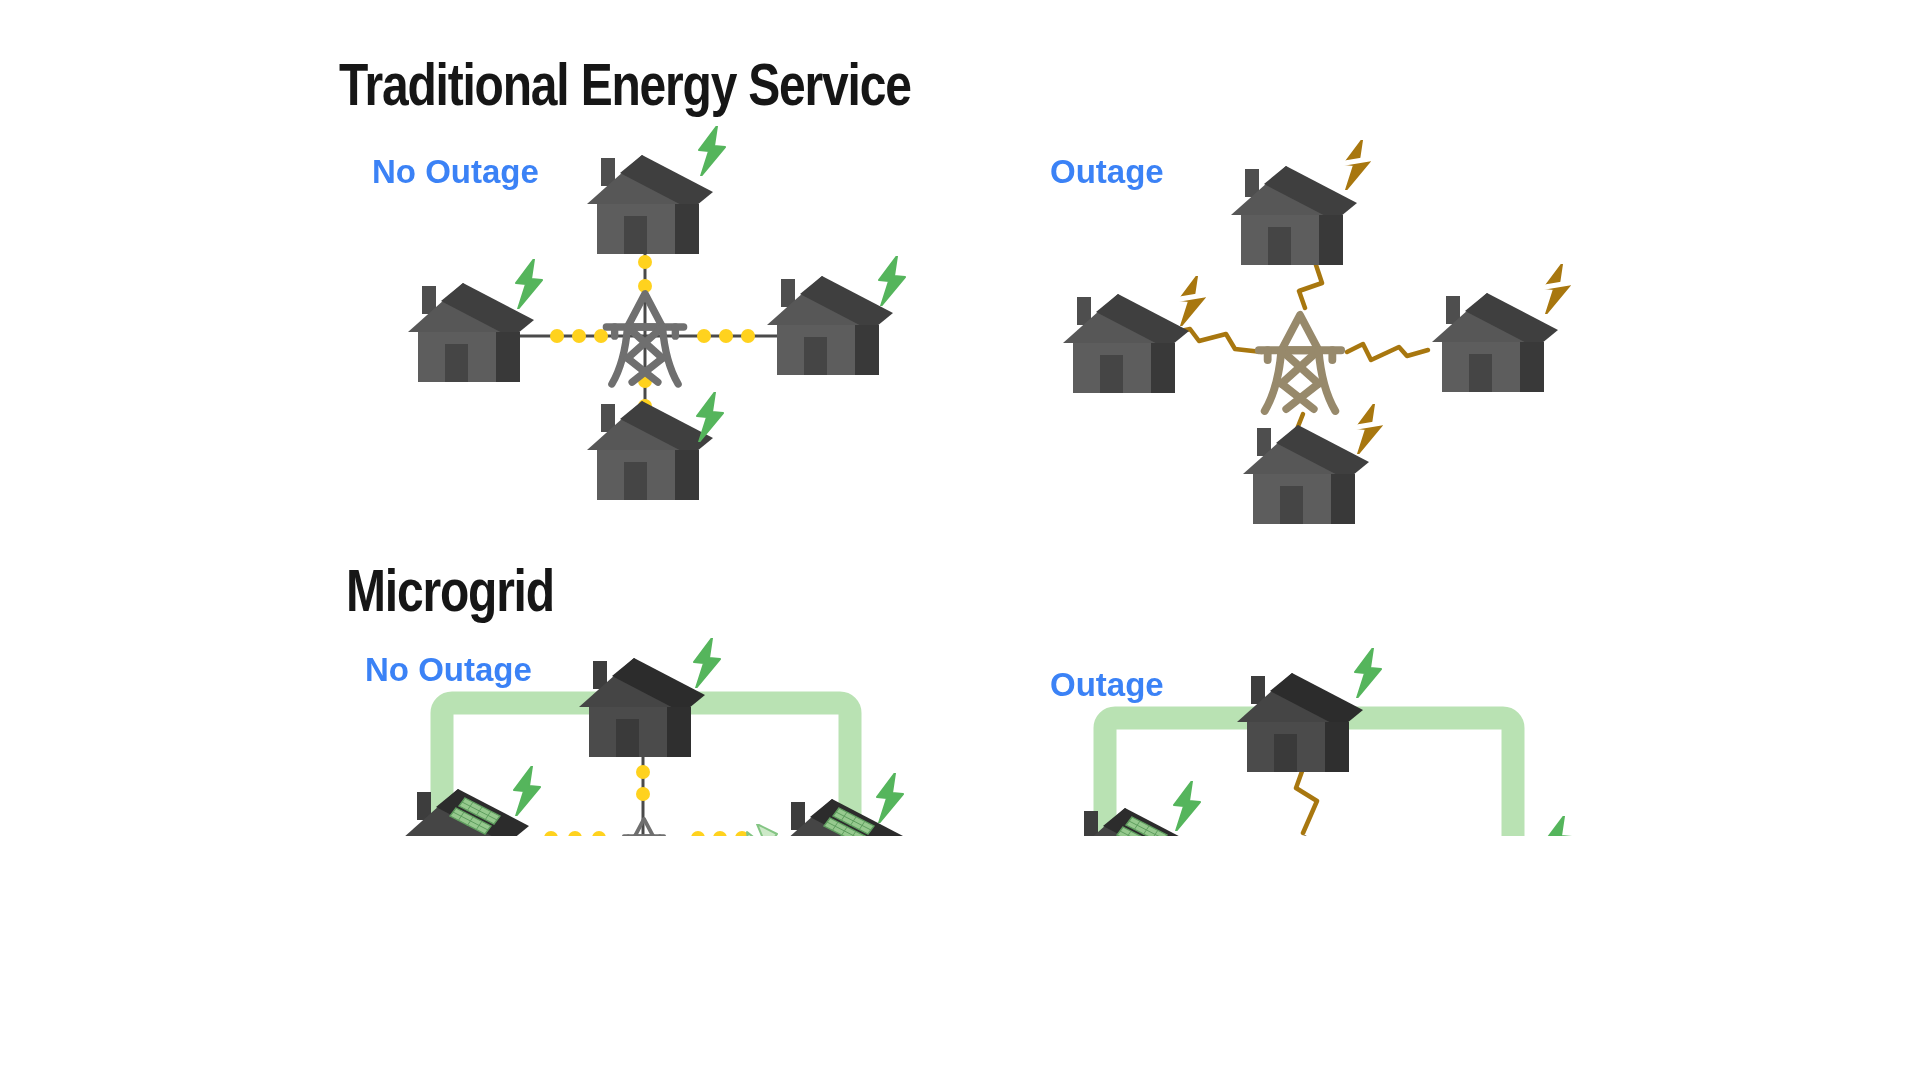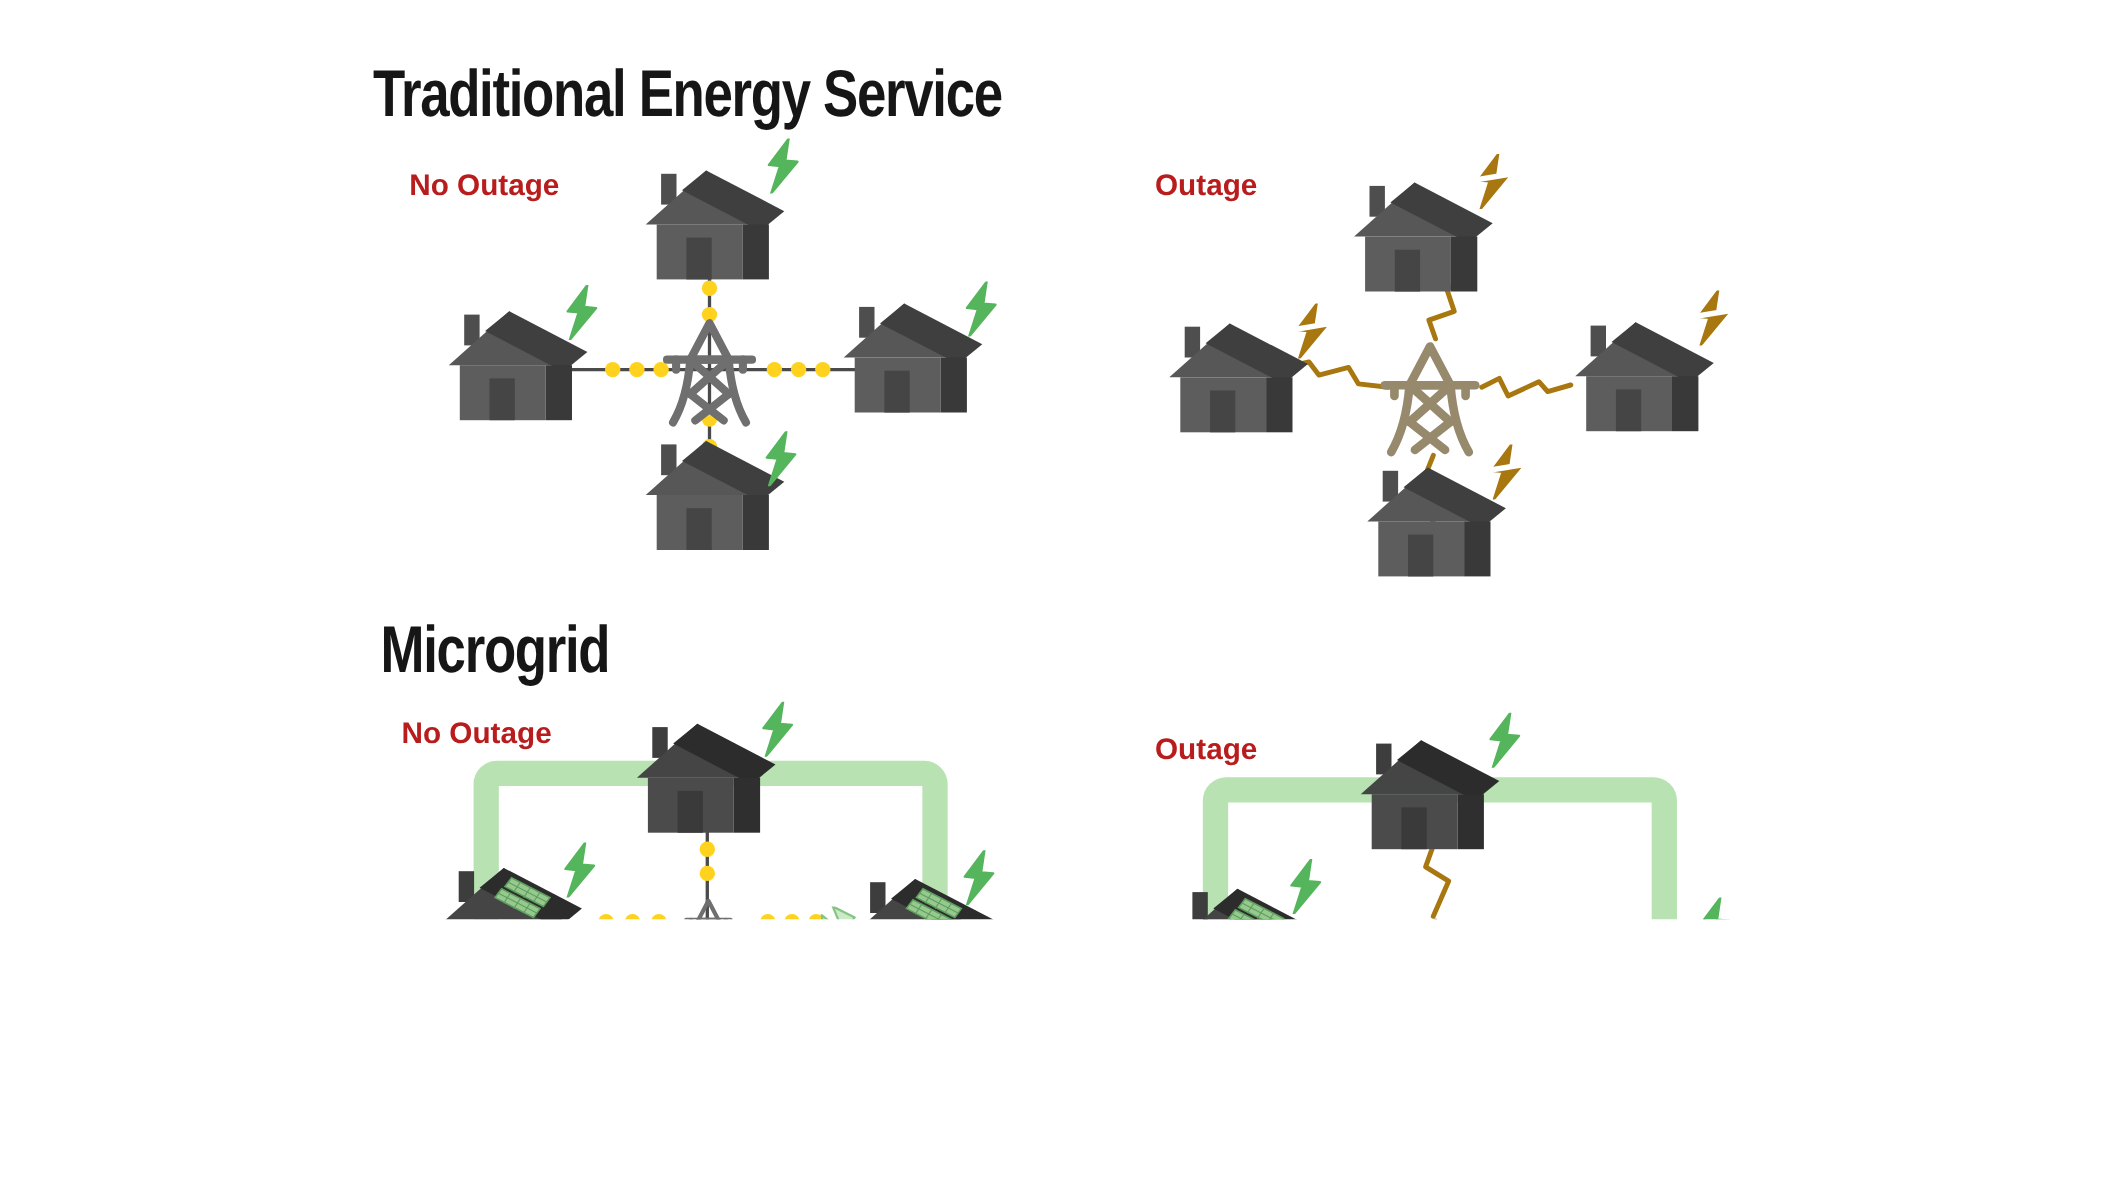--- a/index.html
+++ b/index.html
@@ -3,21 +3,21 @@
 <meta charset="utf-8">
 <style>
   html,body{margin:0;padding:0;background:#ffffff;}
   .stage{position:relative;width:1920px;height:836px;background:#ffffff;overflow:hidden;
          font-family:"Liberation Sans", sans-serif;}
   #scene{position:absolute;left:0;top:0;}
   .title{position:absolute;margin:0;font-weight:700;font-size:60px;color:#161616;
          letter-spacing:-1.5px;transform:scaleX(0.8);transform-origin:left top;white-space:nowrap;}
   .t1{left:339px;top:50px;}
   .t2{left:346px;top:556px;}
-  .lbl{position:absolute;font-weight:700;font-size:27px;color:#b91c1c;white-space:nowrap;}
+  .lbl{position:absolute;font-weight:700;font-size:33px;color:#3b82f6;white-space:nowrap;}
   .lbl1{left:372px;top:153px;}
   .lbl2{left:1050px;top:153px;}
   .lbl3{left:365px;top:651px;}
   .lbl4{left:1050px;top:666px;}
   .wire{stroke:var(--wire);stroke-width:3;fill:none;}
   .dot{fill:var(--dot);}
   .zig{stroke:var(--zig);stroke-width:4.5;fill:none;stroke-linecap:round;stroke-linejoin:round;}
   .loopRect{fill:none;stroke:var(--loop);stroke-width:23;}
   .boltgap{stroke:#ffffff;stroke-width:5;fill:none;}
 </style>

